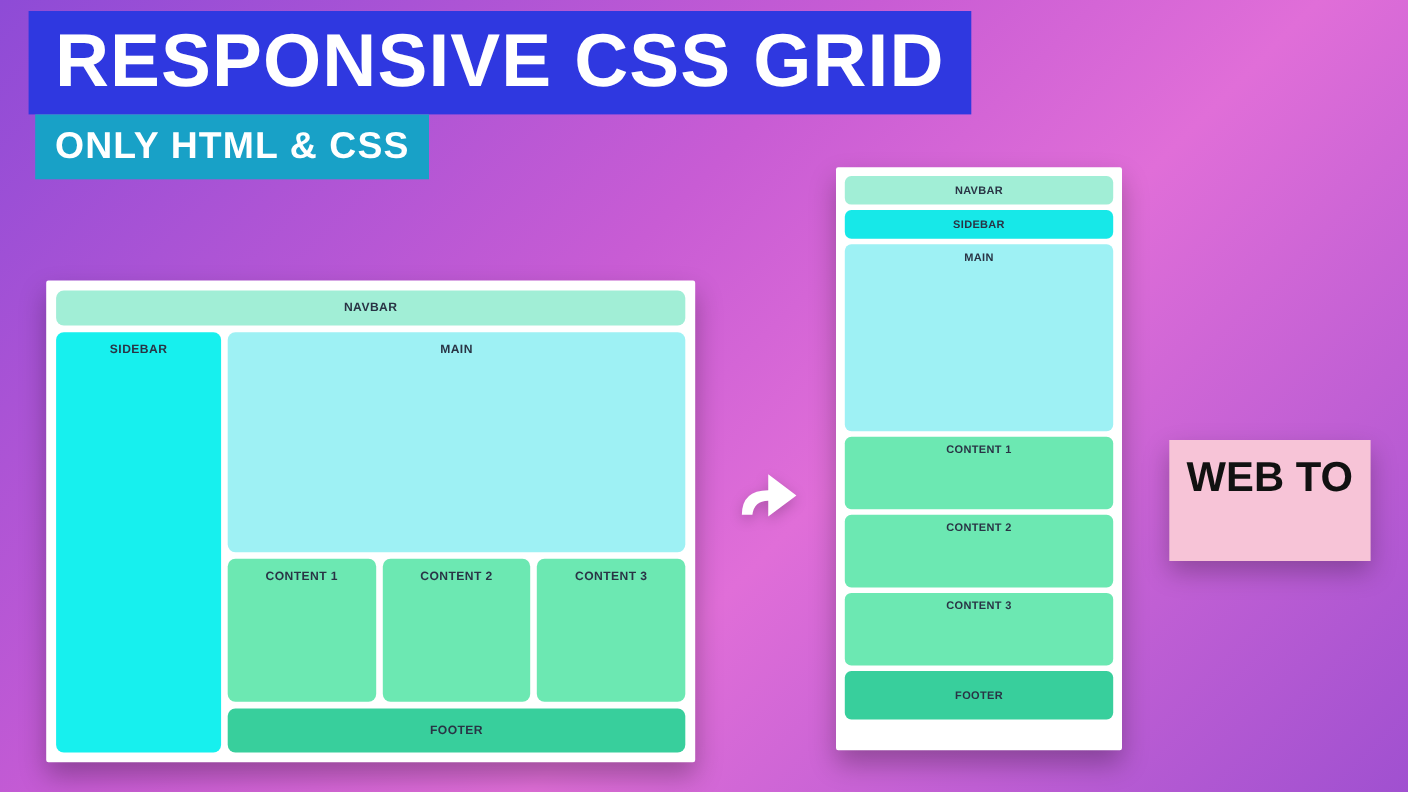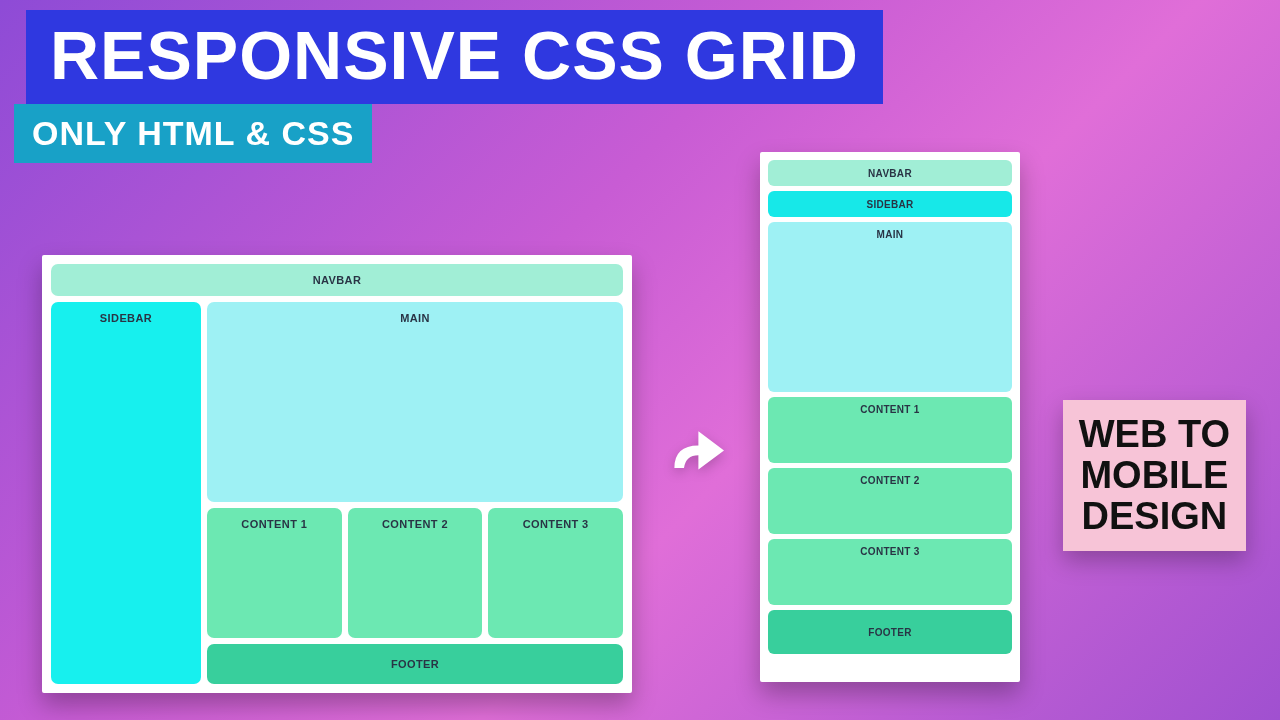--- a/index.html
+++ b/index.html
@@ -20,21 +20,21 @@
     margin: 10px 0 0 26px;
     display: inline-block;
   }
   .sub-banner {
     background: #18a1c7;
     color: #fff;
     font-size: 34px;
     font-weight: 700;
     letter-spacing: 1px;
     padding: 10px 18px;
-    margin: 0 0 0 14px;
+    margin: 0 0 0 32px;
     display: inline-block;
   }
 
   
   .desktop-card {
     position: absolute;
     top: 255px;
     left: 42px;
     width: 590px;
     height: 438px;
@@ -176,18 +176,17 @@
     <div class="mcell m-c1">CONTENT 1</div>
     <div class="mcell m-c2">CONTENT 2</div>
     <div class="mcell m-c3">CONTENT 3</div>
     <div class="mcell m-foot">FOOTER</div>
   </div>
 </div>
 
 
 <div class="callout">
   <span>WEB TO</span><br>
-  <span>MOBILE</span><br>
-  <span>DESIGN</span>
+  <br>
 </div>
 
 
 
 
 </body></html>

